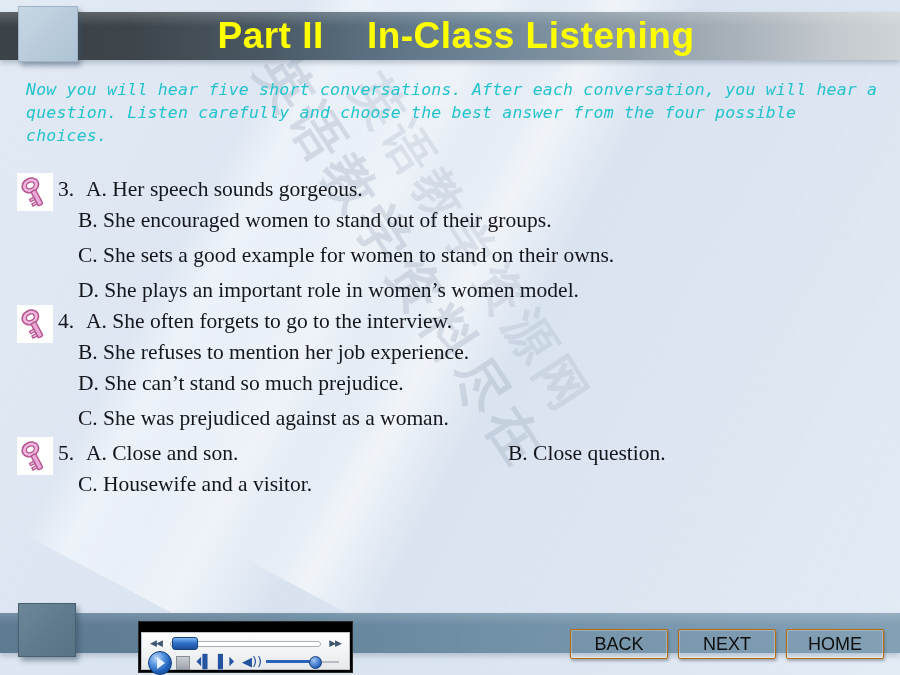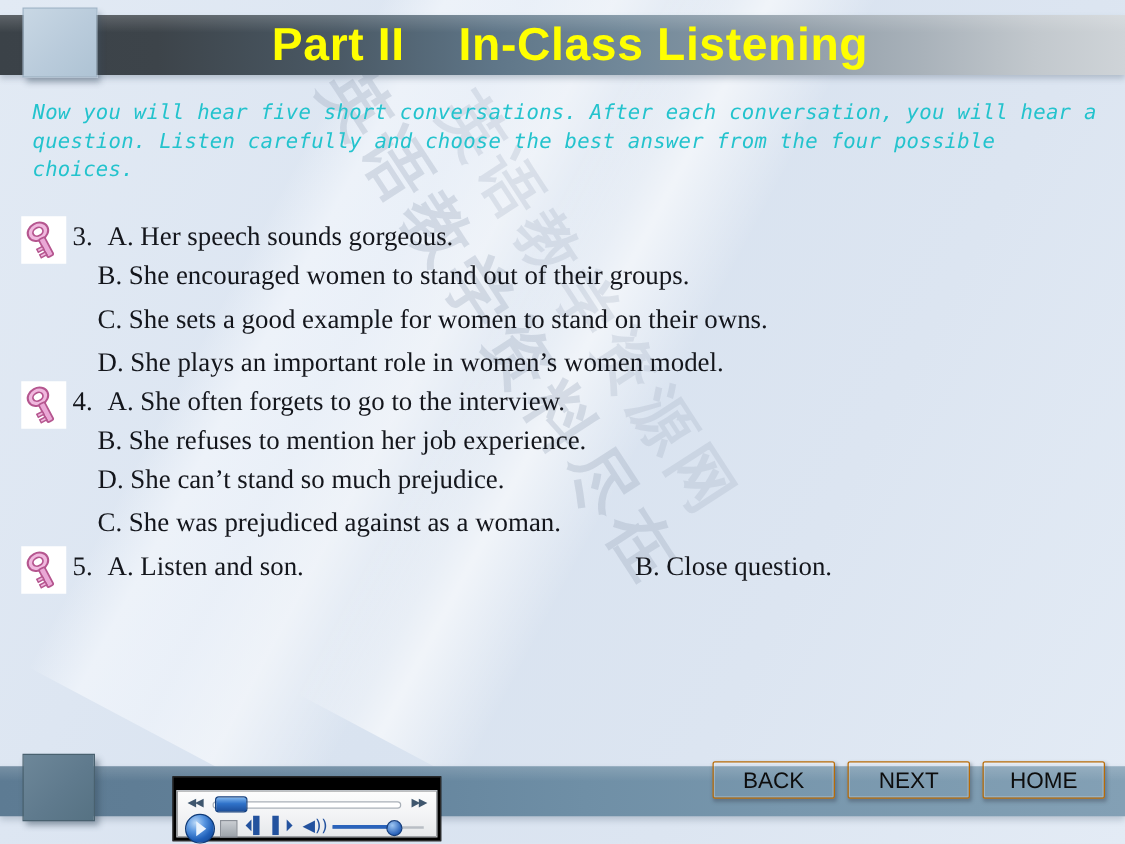--- a/index.html
+++ b/index.html
@@ -221,21 +221,21 @@
     width: 56px;
     height: 52px;
     background: linear-gradient(135deg, #6d8799 0%, #5f7a8d 55%, #567283 100%);
     border: 1px solid #49616f;
     box-shadow: 3px 4px 5px rgba(50,70,88,0.45);
   }
 
   .nav-buttons {
     position: absolute;
     right: 16px;
-    bottom: 36px;
+    bottom: 16px;
     display: flex;
     gap: 10px;
   }
   .nav-btn {
     width: 98px;
     height: 30px;
     line-height: 28px;
     text-align: center;
     font-family: "Liberation Sans", sans-serif;
     font-size: 18px;
@@ -479,24 +479,25 @@
             <ellipse cx="17" cy="11" rx="8.5" ry="7" fill="#f0b8de" stroke="#b5568f" stroke-width="1.6"></ellipse>
             <ellipse cx="17" cy="11" rx="4.2" ry="3.2" fill="#ffffff" stroke="#b5568f" stroke-width="1.4"></ellipse>
             <rect x="14.4" y="17" width="5.2" height="16" rx="1.4" fill="#eaa8d6" stroke="#b5568f" stroke-width="1.4"></rect>
             <rect x="9.6" y="23" width="5" height="2.6" fill="#f0b8de" stroke="#b5568f" stroke-width="1.2"></rect>
             <rect x="9.6" y="28" width="5" height="2.6" fill="#f0b8de" stroke="#b5568f" stroke-width="1.2"></rect>
           </g>
         </svg>
       </div>
       <div class="opt-row">
         <span class="qnum">5.</span>
-        <span class="opt-label opt-after-num">A. Listen and son.</span>
+        <span class="opt-label opt-after-num">A. Close and son.</span>
         <span class="opt-label col-right">B. Close question.</span>
       </div>
       <div class="opt-row gap">
+        <span class="opt-label col-indent">C. Housewife and a visitor.</span>
       </div>
     </div>
 
   </div>
 
   <div class="footer-bar"></div>
   <div class="footer-block"></div>
 
   <div class="nav-buttons">
     <div class="nav-btn">BACK</div>

